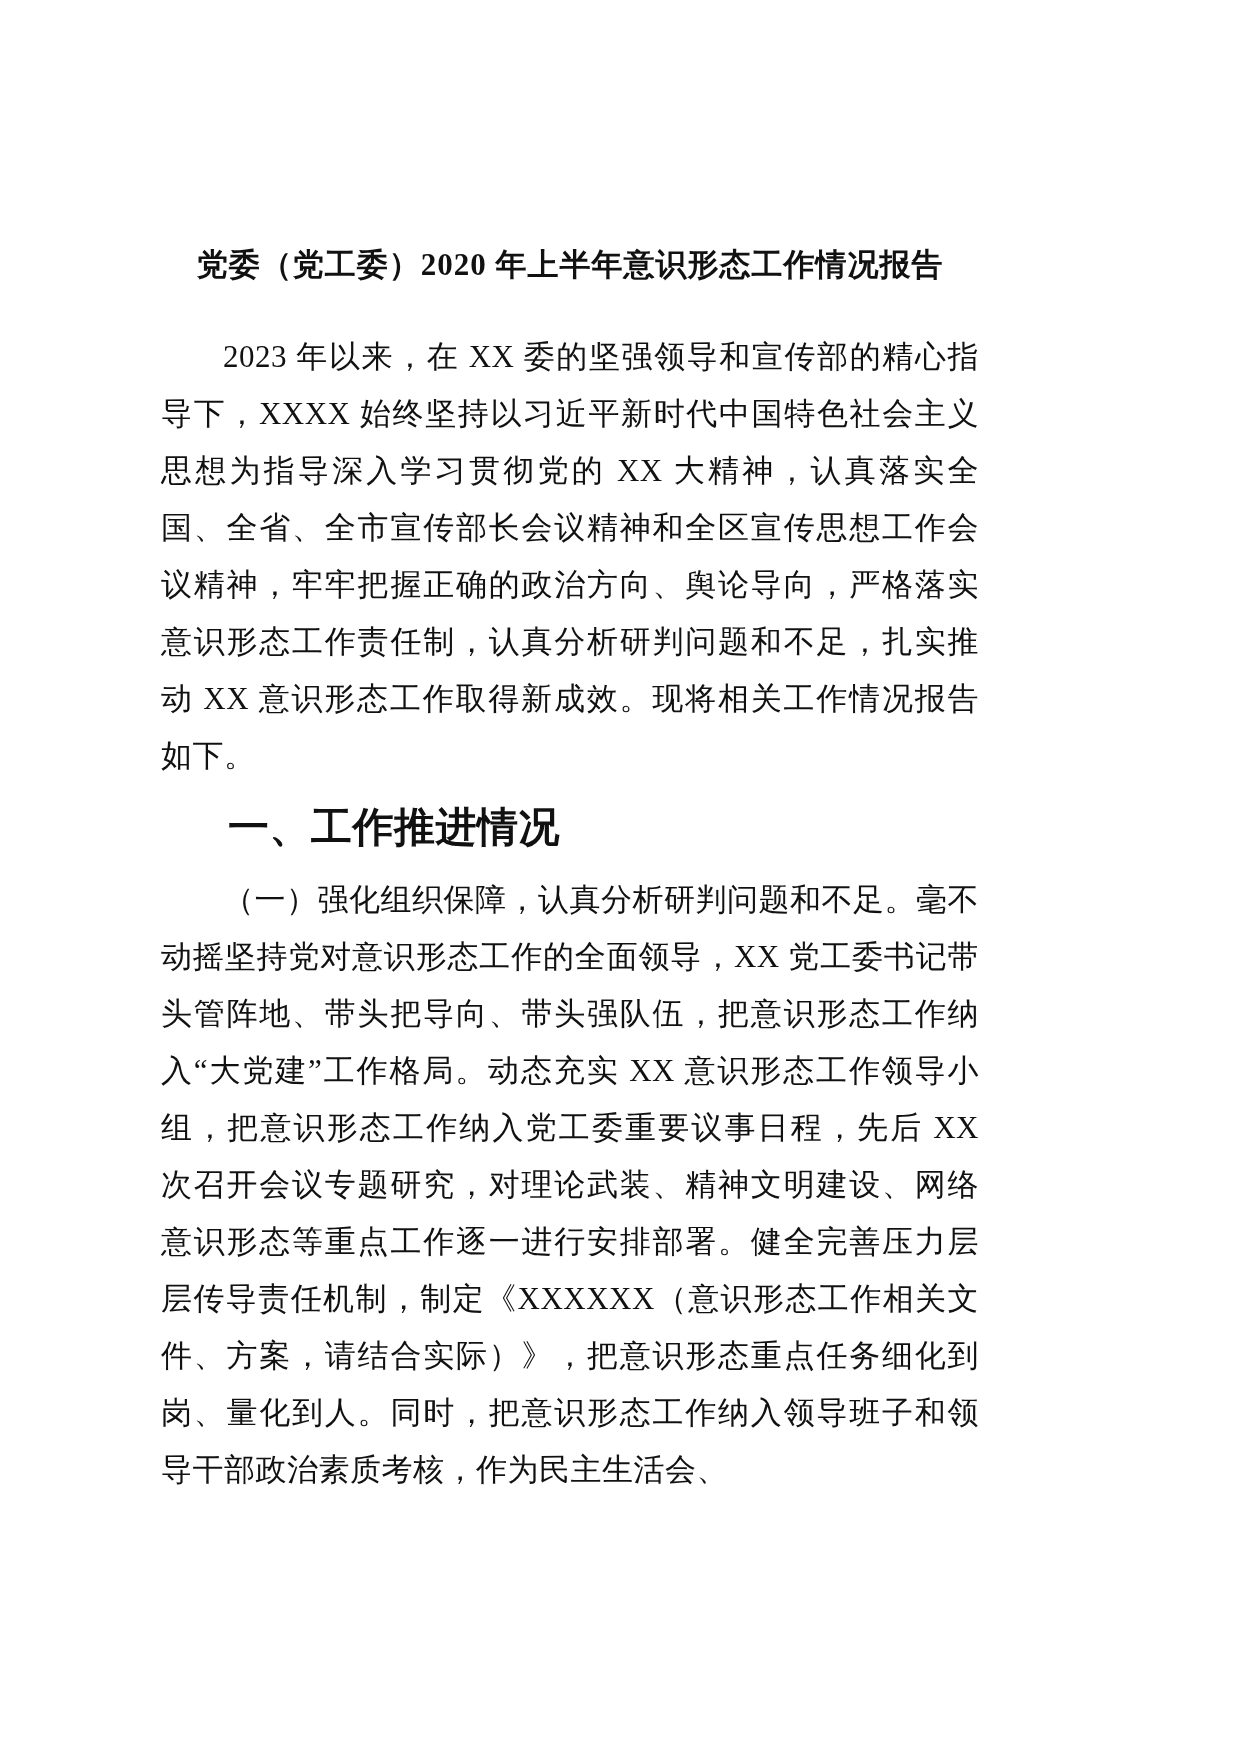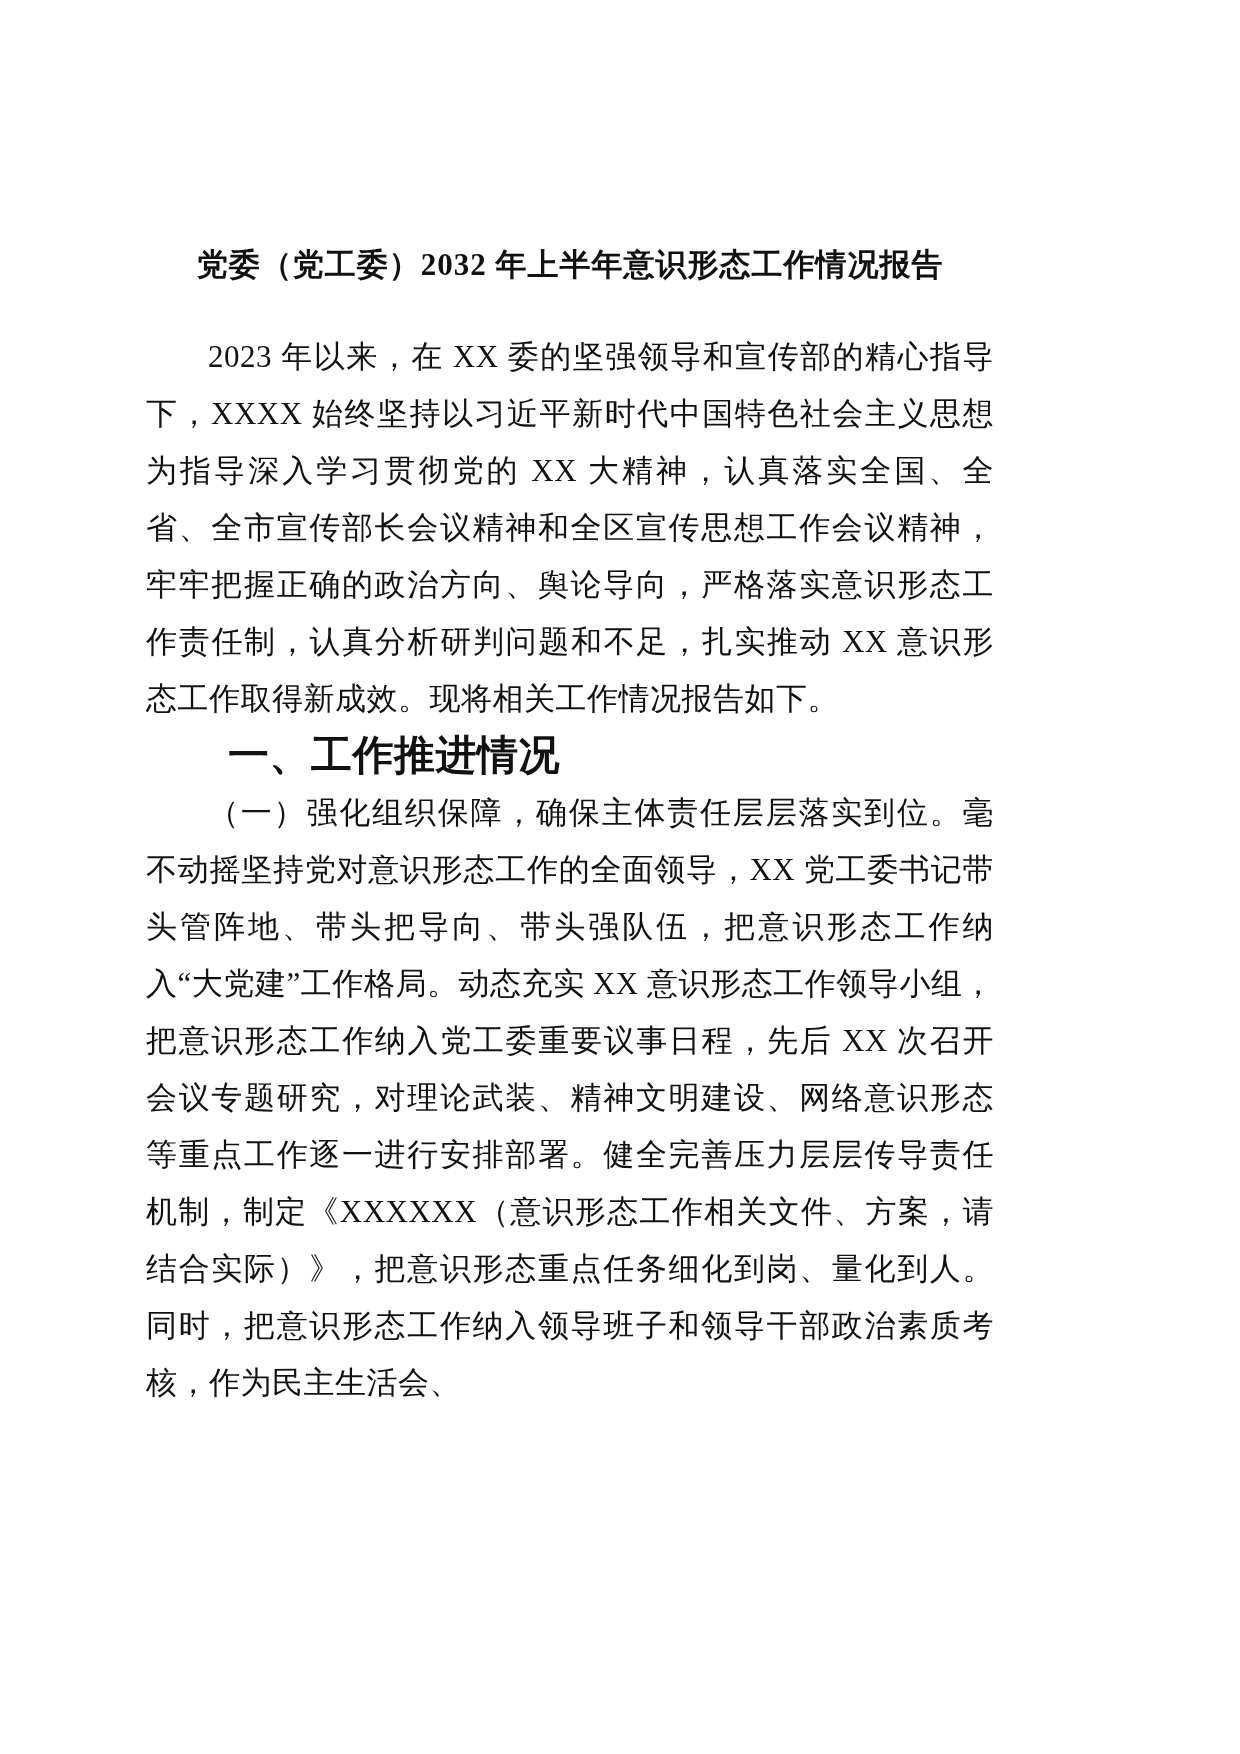--- a/index.html
+++ b/index.html
@@ -28,37 +28,37 @@
     text-align: center;
     margin: 0 0 40px 0;
     letter-spacing: 1px;
   }
   .para {
     font-size: 31px;
     line-height: 57px;
     text-align: justify;
     text-justify: inter-ideograph;
     text-indent: 2em;
-    margin: 0;
+    margin: 15px;
     font-weight: 400;
     letter-spacing: 0.5px;
   }
   .heading {
     font-size: 41px;
     line-height: 57px;
     font-weight: 700;
     text-indent: 2em;
     margin: 0;
     letter-spacing: 0.5px;
   }
 </style>
 </head>
 <body>
 
 <div class="page">
-  <h1 class="doc-title">党委（党工委）2032 年上半年意识形态工作情况报告</h1>
+  <h1 class="doc-title">党委（党工委）2020 年上半年意识形态工作情况报告</h1>
 
   <p class="para">2023 年以来，在 XX 委的坚强领导和宣传部的精心指导下，XXXX 始终坚持以习近平新时代中国特色社会主义思想为指导深入学习贯彻党的 XX 大精神，认真落实全国、全省、全市宣传部长会议精神和全区宣传思想工作会议精神，牢牢把握正确的政治方向、舆论导向，严格落实意识形态工作责任制，认真分析研判问题和不足，扎实推动 XX 意识形态工作取得新成效。现将相关工作情况报告如下。</p>
 
   <h2 class="heading">一、工作推进情况</h2>
 
-  <p class="para">（一）强化组织保障，确保主体责任层层落实到位。毫不动摇坚持党对意识形态工作的全面领导，XX 党工委书记带头管阵地、带头把导向、带头强队伍，把意识形态工作纳入“大党建”工作格局。动态充实 XX 意识形态工作领导小组，把意识形态工作纳入党工委重要议事日程，先后 XX 次召开会议专题研究，对理论武装、精神文明建设、网络意识形态等重点工作逐一进行安排部署。健全完善压力层层传导责任机制，制定《XXXXXX（意识形态工作相关文件、方案，请结合实际）》，把意识形态重点任务细化到岗、量化到人。同时，把意识形态工作纳入领导班子和领导干部政治素质考核，作为民主生活会、</p>
+  <p class="para">（一）强化组织保障，认真分析研判问题和不足。毫不动摇坚持党对意识形态工作的全面领导，XX 党工委书记带头管阵地、带头把导向、带头强队伍，把意识形态工作纳入“大党建”工作格局。动态充实 XX 意识形态工作领导小组，把意识形态工作纳入党工委重要议事日程，先后 XX 次召开会议专题研究，对理论武装、精神文明建设、网络意识形态等重点工作逐一进行安排部署。健全完善压力层层传导责任机制，制定《XXXXXX（意识形态工作相关文件、方案，请结合实际）》，把意识形态重点任务细化到岗、量化到人。同时，把意识形态工作纳入领导班子和领导干部政治素质考核，作为民主生活会、</p>
 </div>
 
 </body></html>

